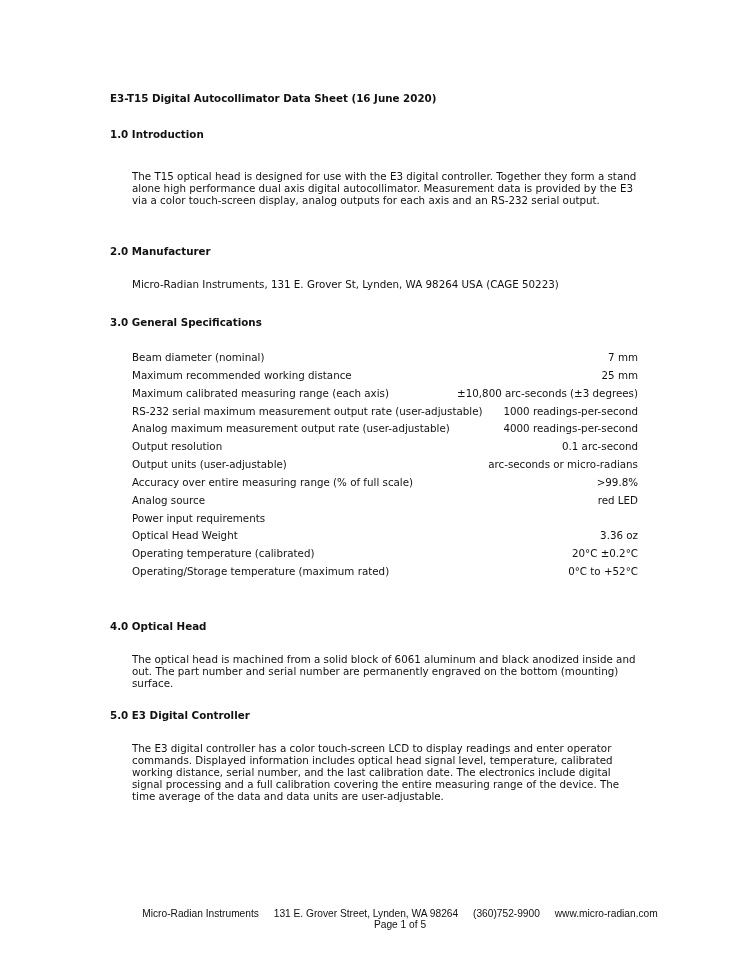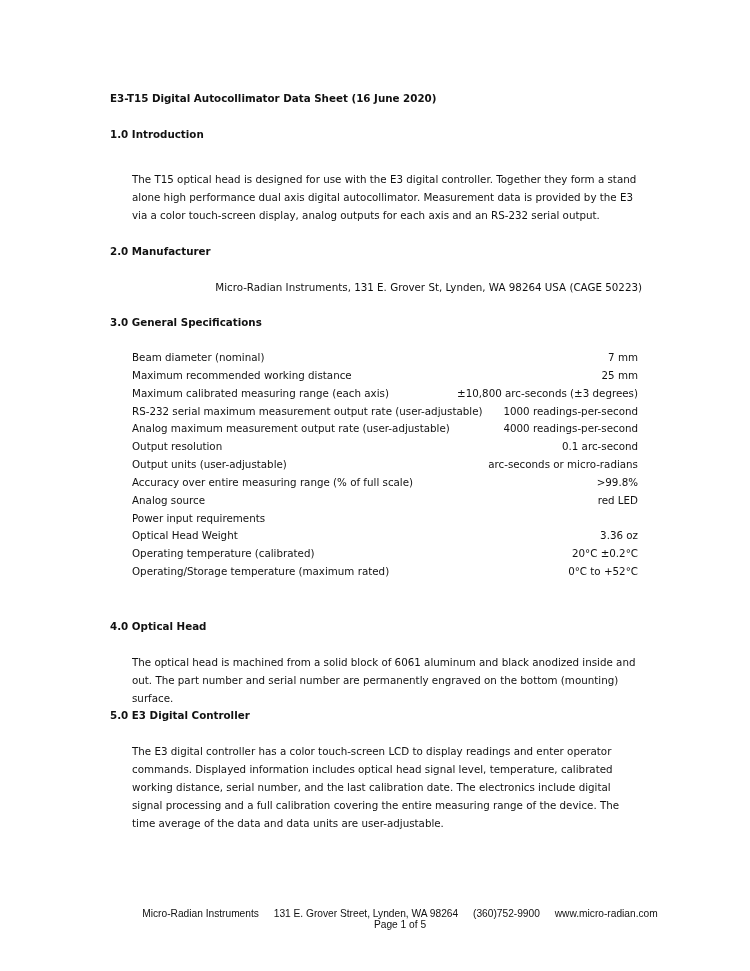--- a/index.html
+++ b/index.html
@@ -1,38 +1,38 @@
 <!DOCTYPE html>
 <html><head>
   <meta charset="utf-8">
   <style>
     html, body { margin: 0; padding: 0; background: #ffffff; }
     body { width: 750px; height: 971px; position: relative; overflow: hidden; color: #111; }
     .page { position: absolute; left: 0; top: 4px; width: 750px; height: 971px; }
     .doc { font-family: "DejaVu Sans", sans-serif; font-size: 10.3px; }
     .h { position: absolute; left: 110px; font-weight: bold; white-space: nowrap; }
-    .p { position: absolute; left: 132px; width: 510px; line-height: 18px; white-space: normal; }
+    .p { position: absolute; left: 132px; width: 510px; line-height: 12px; white-space: normal; }
     .single { white-space: nowrap; }
     .specs { position: absolute; left: 132px; top: 345px; width: 506px; }
     .spec-row { display: flex; justify-content: space-between; height: 17.85px; line-height: 17.85px; white-space: nowrap; }
     .footer { position: absolute; left: 0; width: 750px; text-align: center; font-family: "Liberation Sans", sans-serif; font-size: 10.2px; color: #111; }
     .footer .line1 span { margin: 0 6px; }
   </style>
 </head>
 <body>
 
 <div class="page doc">
 
   <div class="h" style="top:88px;">E3-T15 Digital Autocollimator Data Sheet (16 June 2020)</div>
 
   <div class="h" style="top:124px;">1.0 Introduction</div>
   <div class="p" style="top:166px;">The T15 optical head is designed for use with the E3 digital controller.  Together they form a stand alone high performance dual axis digital autocollimator.  Measurement data is provided by the E3 via a color touch-screen display, analog outputs for each axis and an RS-232 serial output.</div>
 
   <div class="h" style="top:241px;">2.0 Manufacturer</div>
-  <div class="p single" style="top:274px;text-align:right;">Micro-Radian Instruments, 131 E. Grover St, Lynden, WA 98264 USA  (CAGE 50223)</div>
+  <div class="p single" style="top:274px;">Micro-Radian Instruments, 131 E. Grover St, Lynden, WA 98264 USA  (CAGE 50223)</div>
 
   <div class="h" style="top:312px;">3.0 General Specifications</div>
   <div class="specs">
     <div class="spec-row">
         <span>Beam diameter (nominal)</span>
         <span>7 mm</span>
       </div>
     <div class="spec-row">
         <span>Maximum recommended working distance</span>
         <span>25 mm</span>

